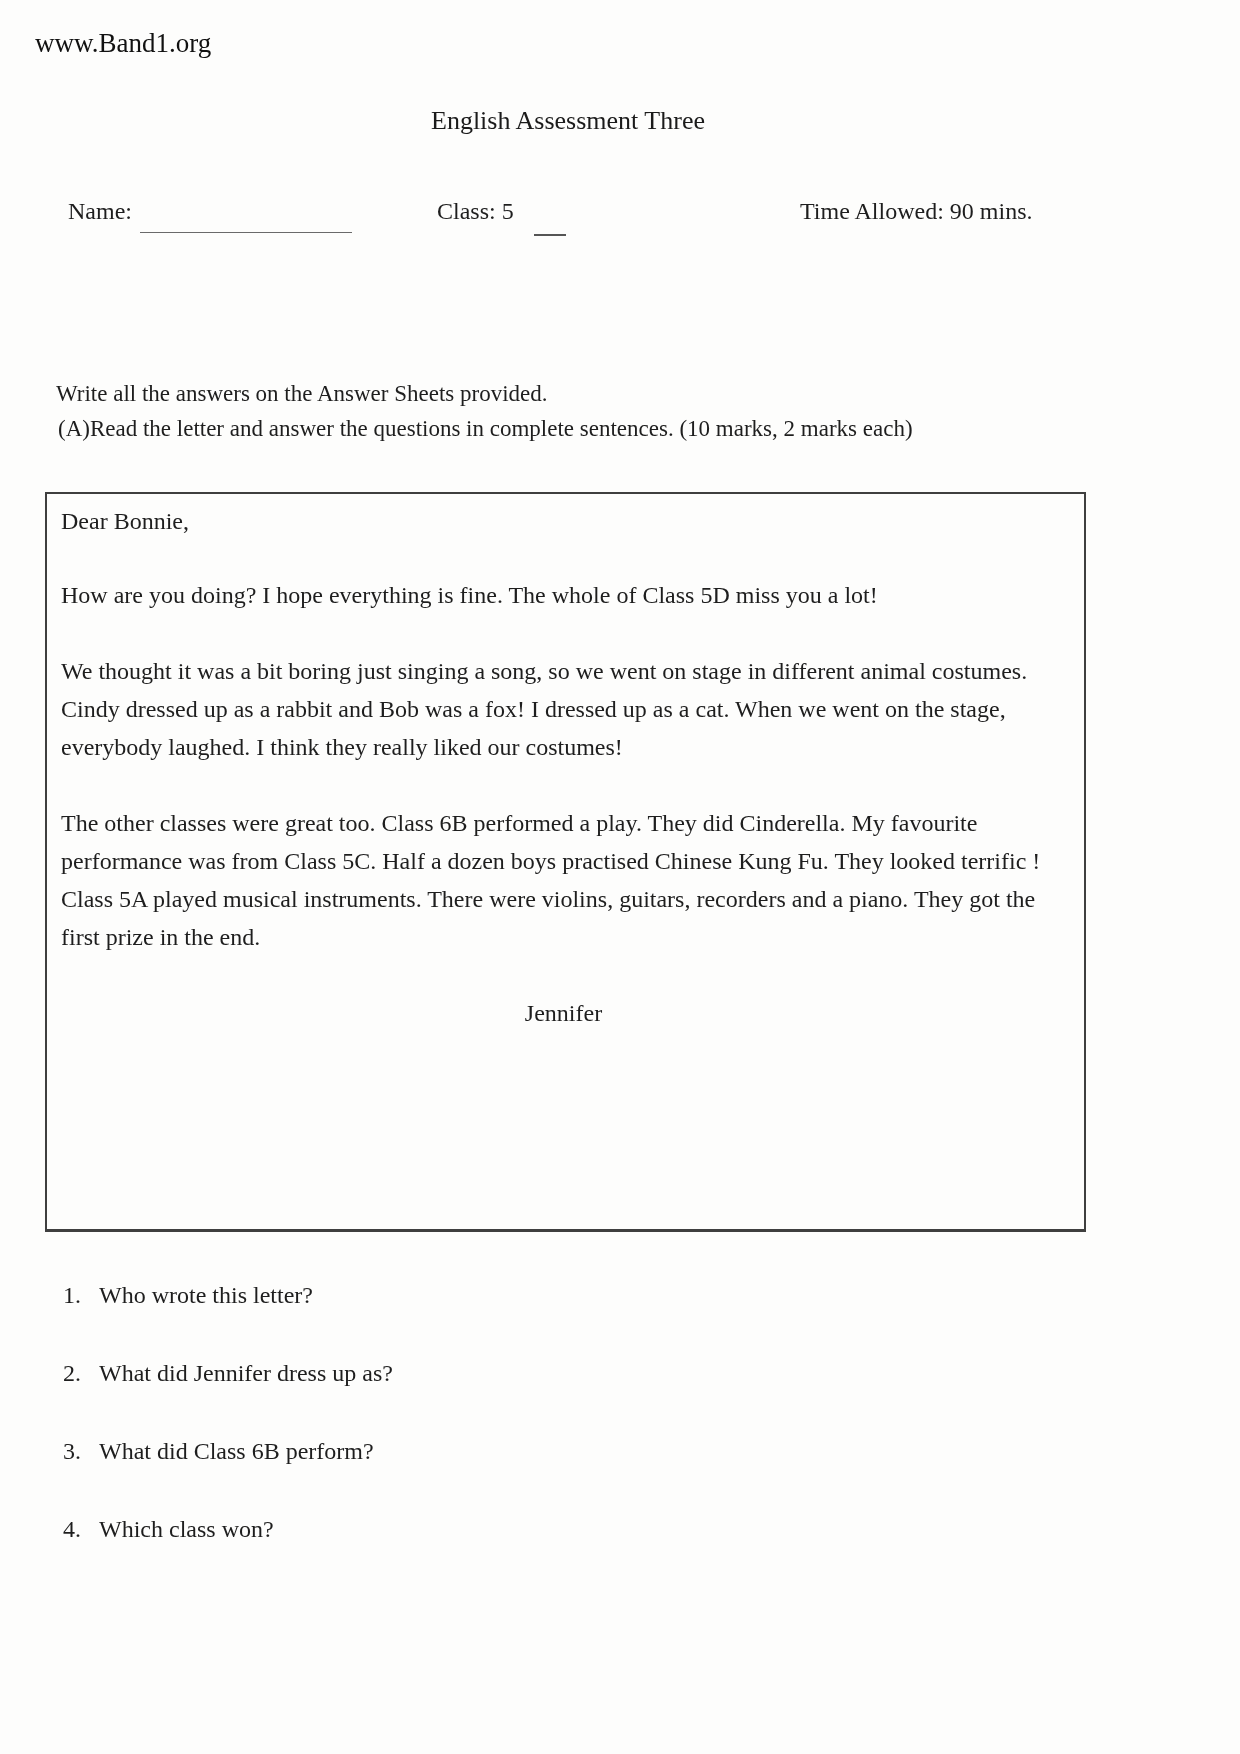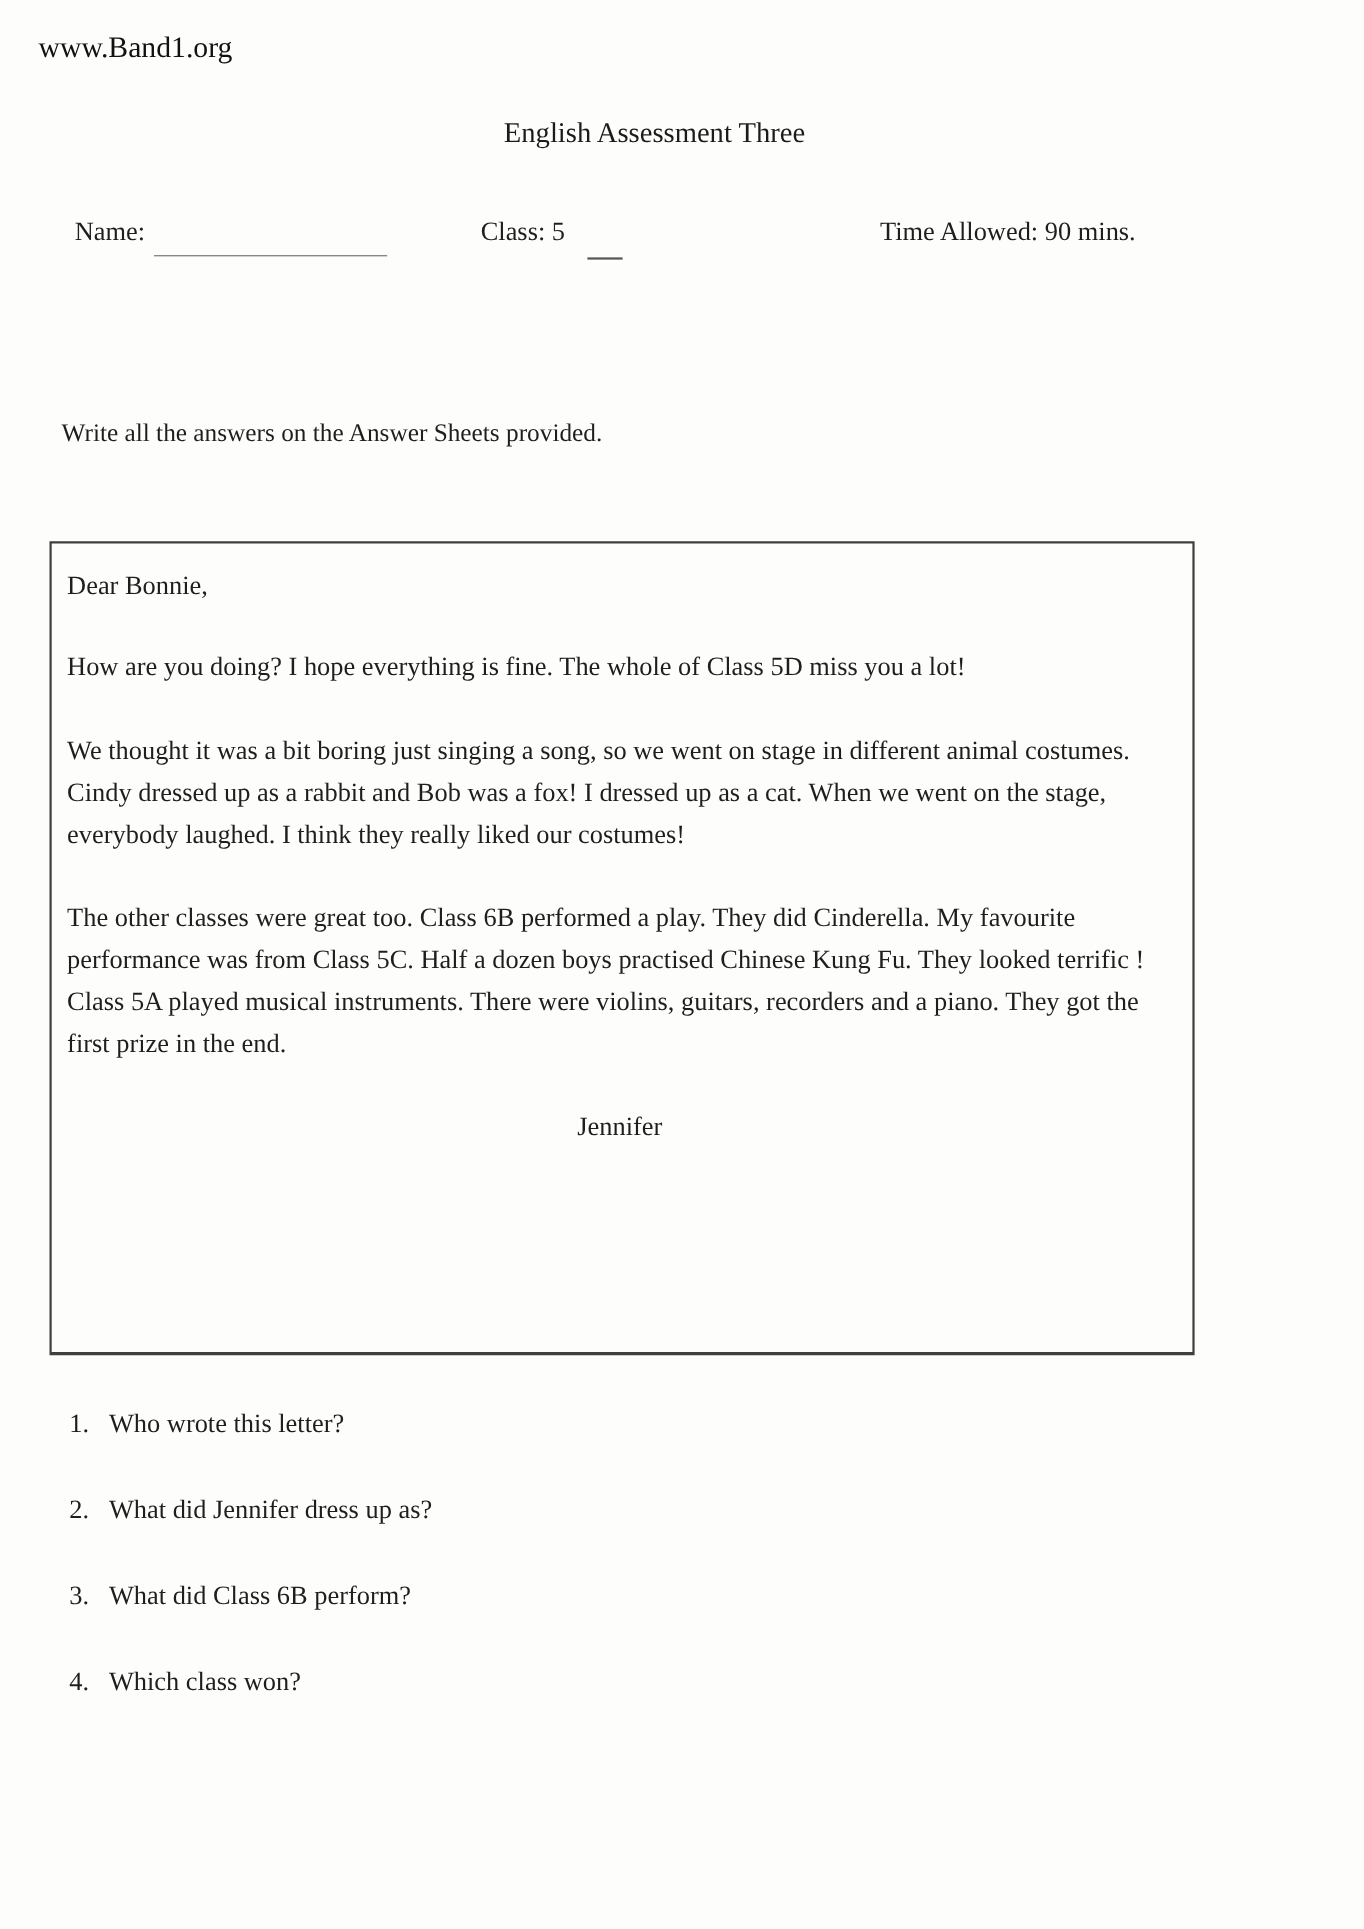--- a/index.html
+++ b/index.html
@@ -27,21 +27,20 @@
     color: #111111;
   }
 
   
   .title-wrap {
     position: absolute;
     left: 0;
     top: 106px;
     width: 1136px;
     text-align: center;
-    padding-left: 27px;
   }
   .page-title {
     font-size: 26px;
     color: #1b1b1b;
   }
 
   
   .info-row {
     position: absolute;
     left: 0;
@@ -90,21 +89,21 @@
     left: 45px;
     top: 492px;
     width: 1041px;
     height: 740px;
     border: 2px solid #3f3f3f;
     border-bottom-width: 3px;
     box-sizing: border-box;
     background: #fdfdfc;
   }
   .letter-content {
-    padding: 20px 18px 0 14px;
+    padding: 8px 18px 0 14px;
     font-size: 24px;
   }
   .letter-content p {
     margin: 0 0 38px 0;
     line-height: 38px;
   }
   .letter-content p.salutation { margin-bottom: 36px; }
   .letter-content p.signature  { margin-bottom: 4px; text-align: center; }
 
   
@@ -140,20 +139,21 @@
   <div class="info-row">
     <span class="name-label">Name:</span>
     <span class="name-blank"></span>
     <span class="class-label">Class: 5</span>
     <span class="class-blank"></span>
     <span class="time-allowed">Time Allowed: 90 mins.</span>
   </div>
 
   <div class="instr-1">Write all the answers on the Answer Sheets provided.</div>
 
+  <div class="instr-2">(A)Read the letter and answer the questions in complete sentences. (10 marks, 2 marks each)</div>
 
   <div class="letter-box">
     <div class="letter-content">
       <p class="salutation">Dear Bonnie,</p>
       <p>How are you doing? I hope everything is fine. The whole of Class 5D miss you a lot!</p>
       <p>We thought it was a bit boring just singing a song, so we went on stage in different animal costumes. Cindy dressed up as a rabbit and Bob was a fox! I dressed up as a cat. When we went on the stage, everybody laughed. I think they really liked our costumes!</p>
       <p>The other classes were great too. Class 6B performed a play. They did Cinderella. My favourite performance was from Class 5C. Half a dozen boys practised Chinese Kung Fu. They looked terrific ! Class 5A played musical instruments. There were violins, guitars, recorders and a piano. They got the first prize in the end.</p>
       <p class="signature">Jennifer</p>
     </div>
   </div>

